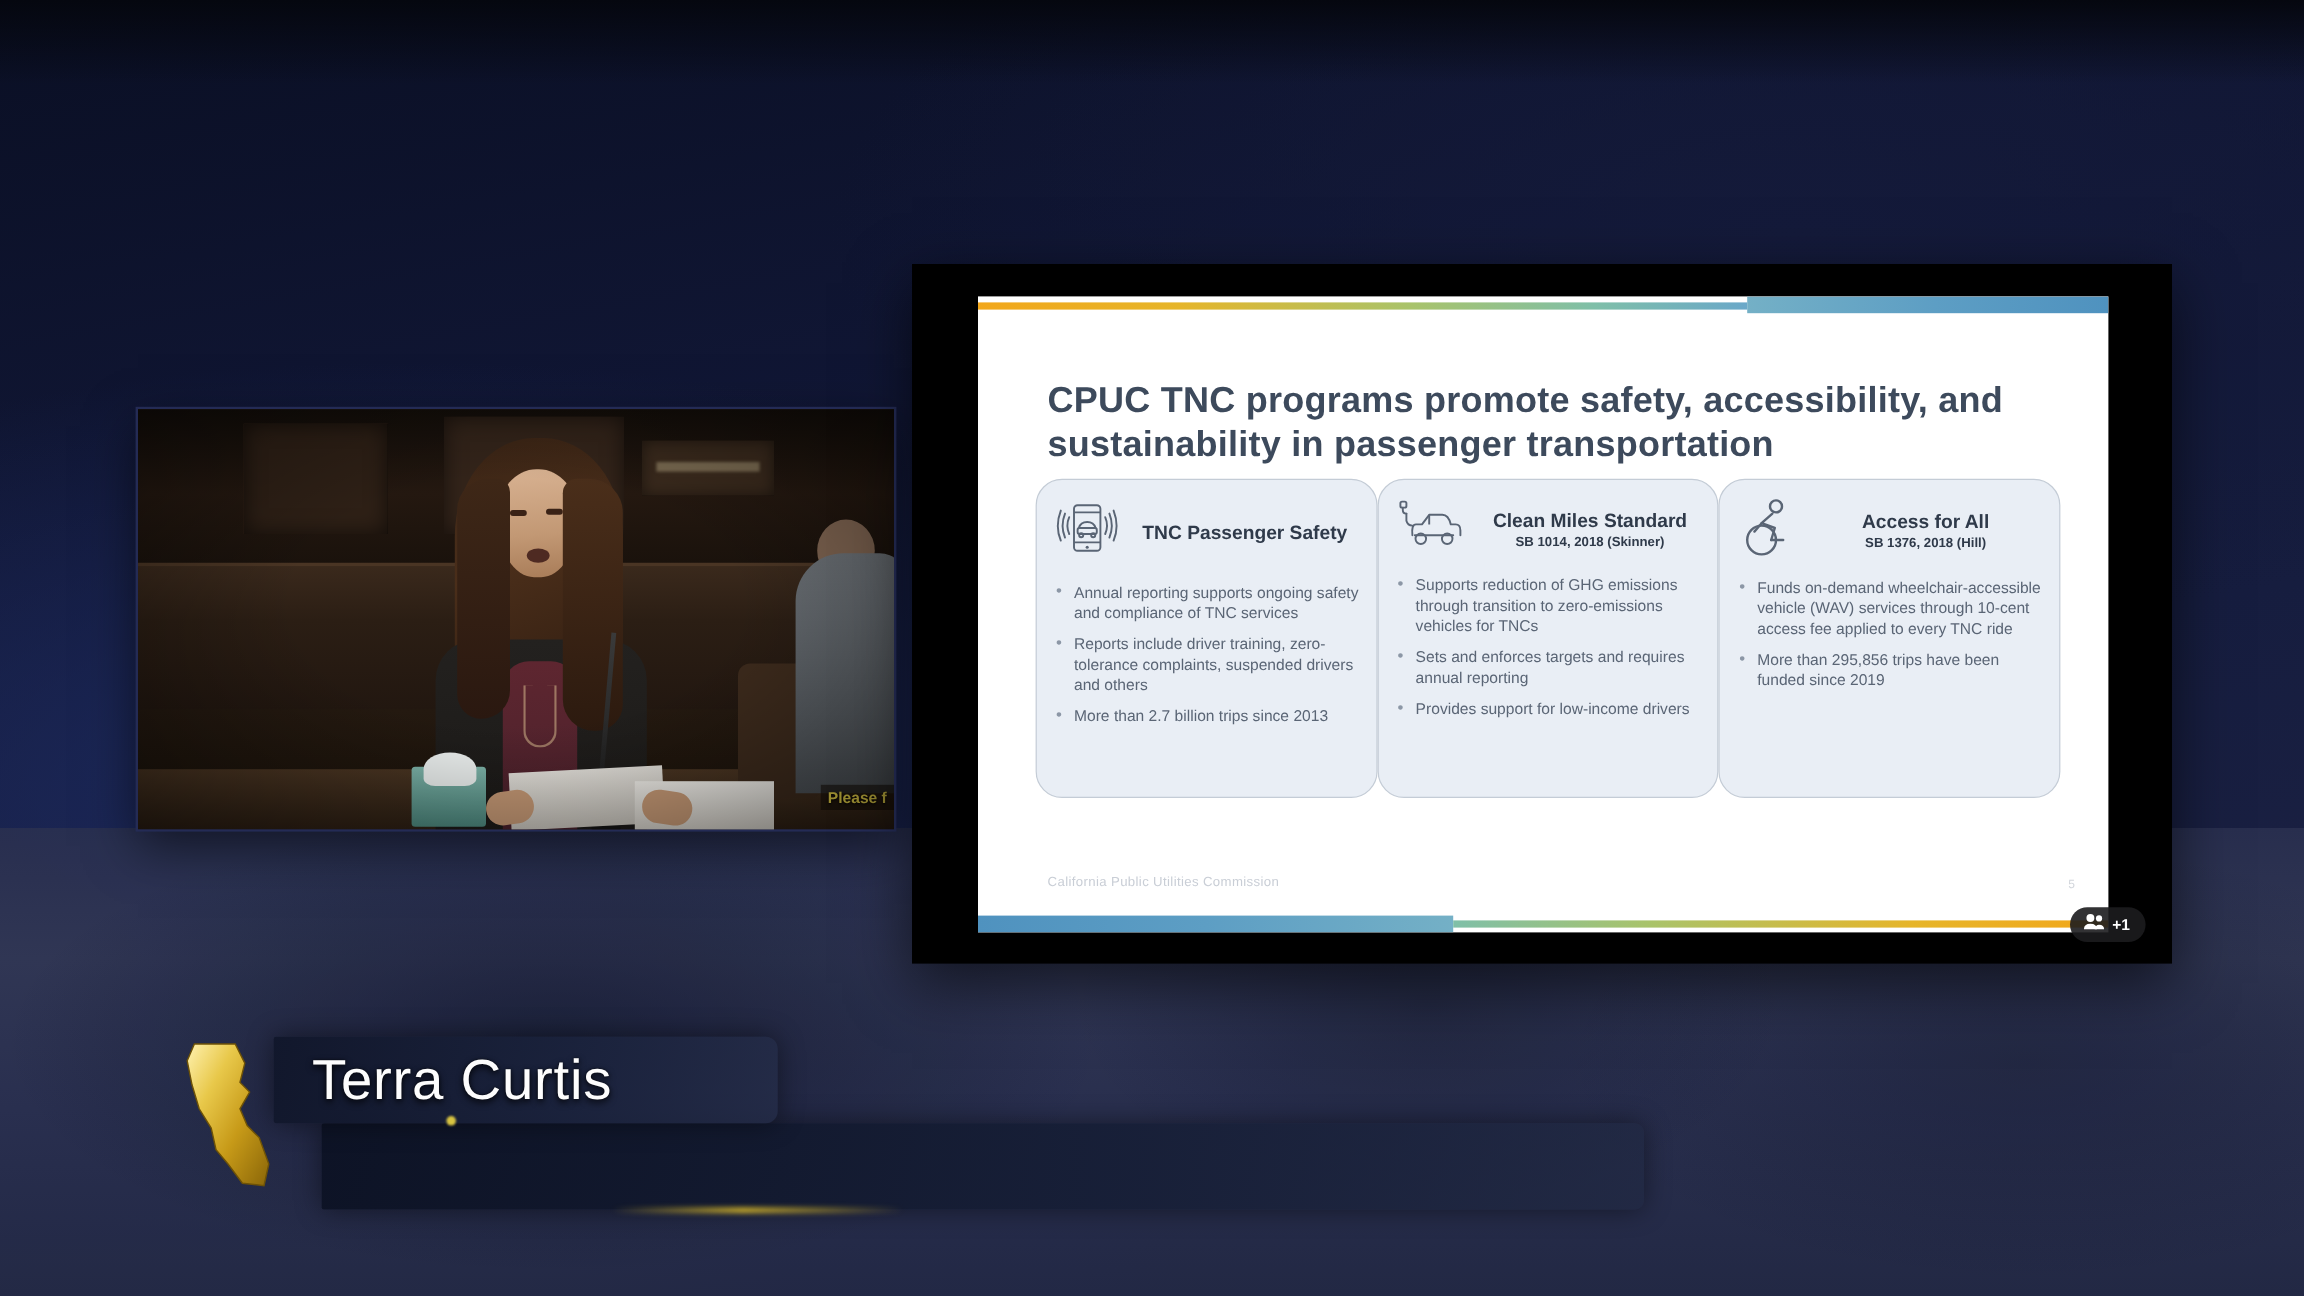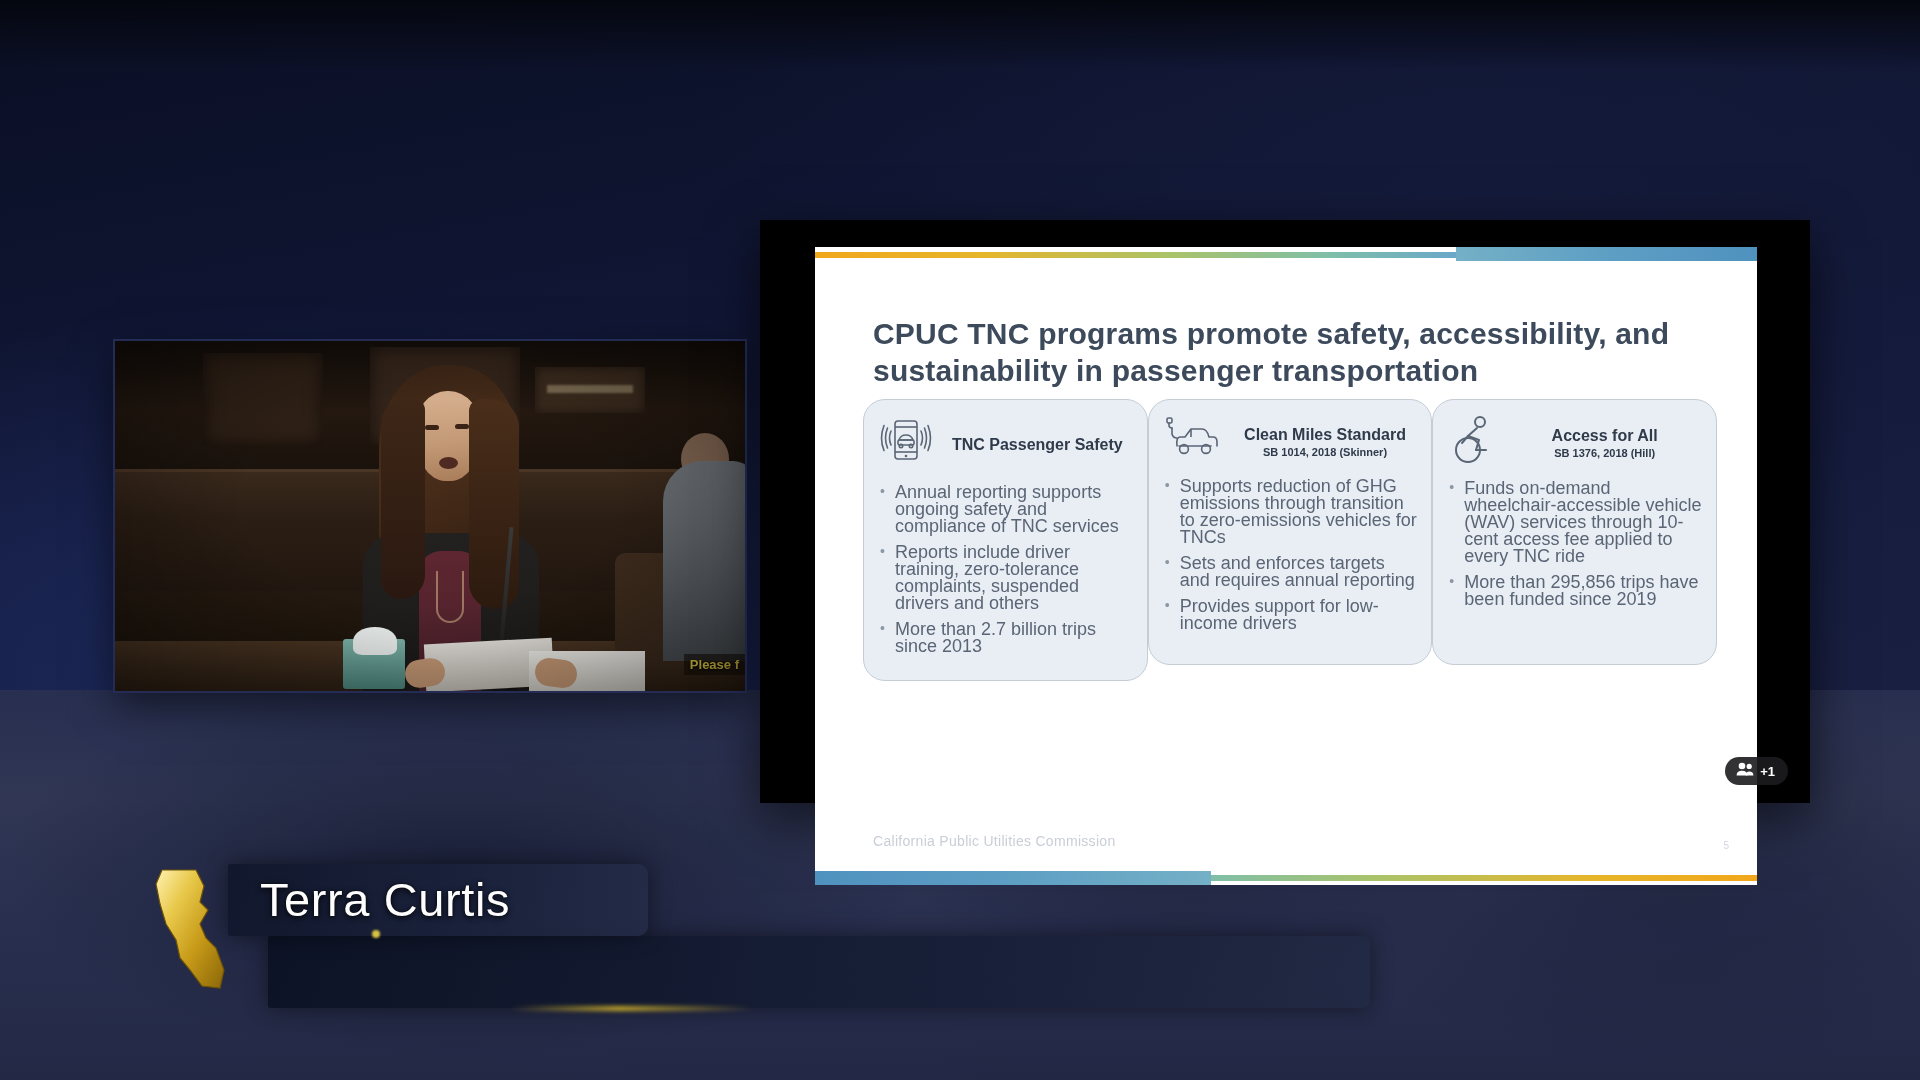--- a/index.html
+++ b/index.html
@@ -173,21 +173,21 @@
     position:absolute; inset:0; pointer-events:none;
     background:radial-gradient(ellipse 82% 82% at 50% 46%, rgba(0,0,0,0) 36%, rgba(0,0,0,.55) 100%);
   }
 
   
   #screen-share{
     position:absolute; left:760px; top:220px; width:1050px; height:583px;
     background:#000; box-shadow:0 16px 48px rgba(0,0,0,.6);
   }
   #slide{
-    position:absolute; left:55px; top:27px; width:942px; height:638px;
+    position:absolute; left:55px; top:27px; width:942px; height:530px;
     background:#ffffff; overflow:hidden;padding-left:24px;
   }
   #slide-topbar{ position:absolute; left:0; top:0; width:100%; height:16px; }
   #slide-topbar .tb-thin{
     position:absolute; left:0; top:5px; width:68%; height:6px;
     background:linear-gradient(90deg,#f2a71b 0%, #e6b52a 26%, #a9c36a 56%, #7fbfa8 80%, #6aa8c9 100%);
   }
   #slide-topbar .tb-thick{
     position:absolute; left:68%; top:0; right:0; height:14px;
     background:linear-gradient(90deg,#74b0c6 0%, #5d9ec4 52%, #4f92bf 100%);
@@ -207,28 +207,28 @@
     min-height:266px;
   }
   .card-head{ display:flex; align-items:center; gap:8px; margin-bottom:10px; }
   .card-icon{ flex:0 0 auto; }
   .card-titles{ flex:1; text-align:center; }
   .card-title{ font-size:16px; font-weight:bold; color:#2f3a4a; line-height:19px; }
   .card-sub{ font-size:11px; font-weight:bold; color:#2f3a4a; margin-top:2px; }
   .card ul{ list-style:none; }
   .card li{
     position:relative; padding-left:17px; margin-bottom:9px;
-    font-size:18px; line-height:17px; color:#5a6575;
+    font-size:13px; line-height:17px; color:#5a6575;
   }
   .card li:before{
     content:"•"; position:absolute; left:2px; top:-1px; color:#8c97a6; font-size:14px;
   }
   #slide-footer-text{
     position:absolute; left:58px; bottom:36px;
-    font-size:14px; color:#c9ced6; letter-spacing:.3px;
+    font-size:11px; color:#c9ced6; letter-spacing:.3px;
   }
   #slide-page-number{
     position:absolute; right:28px; bottom:34px;
     font-size:10px; color:#d2d6dc;
   }
   #slide-bottombar{ position:absolute; left:0; bottom:0; width:100%; height:16px; }
   #slide-bottombar .bb-thick{
     position:absolute; left:0; bottom:0; width:42%; height:14px;
     background:linear-gradient(90deg,#4f92bf 0%, #5d9ec4 48%, #74b0c6 100%);
   }

